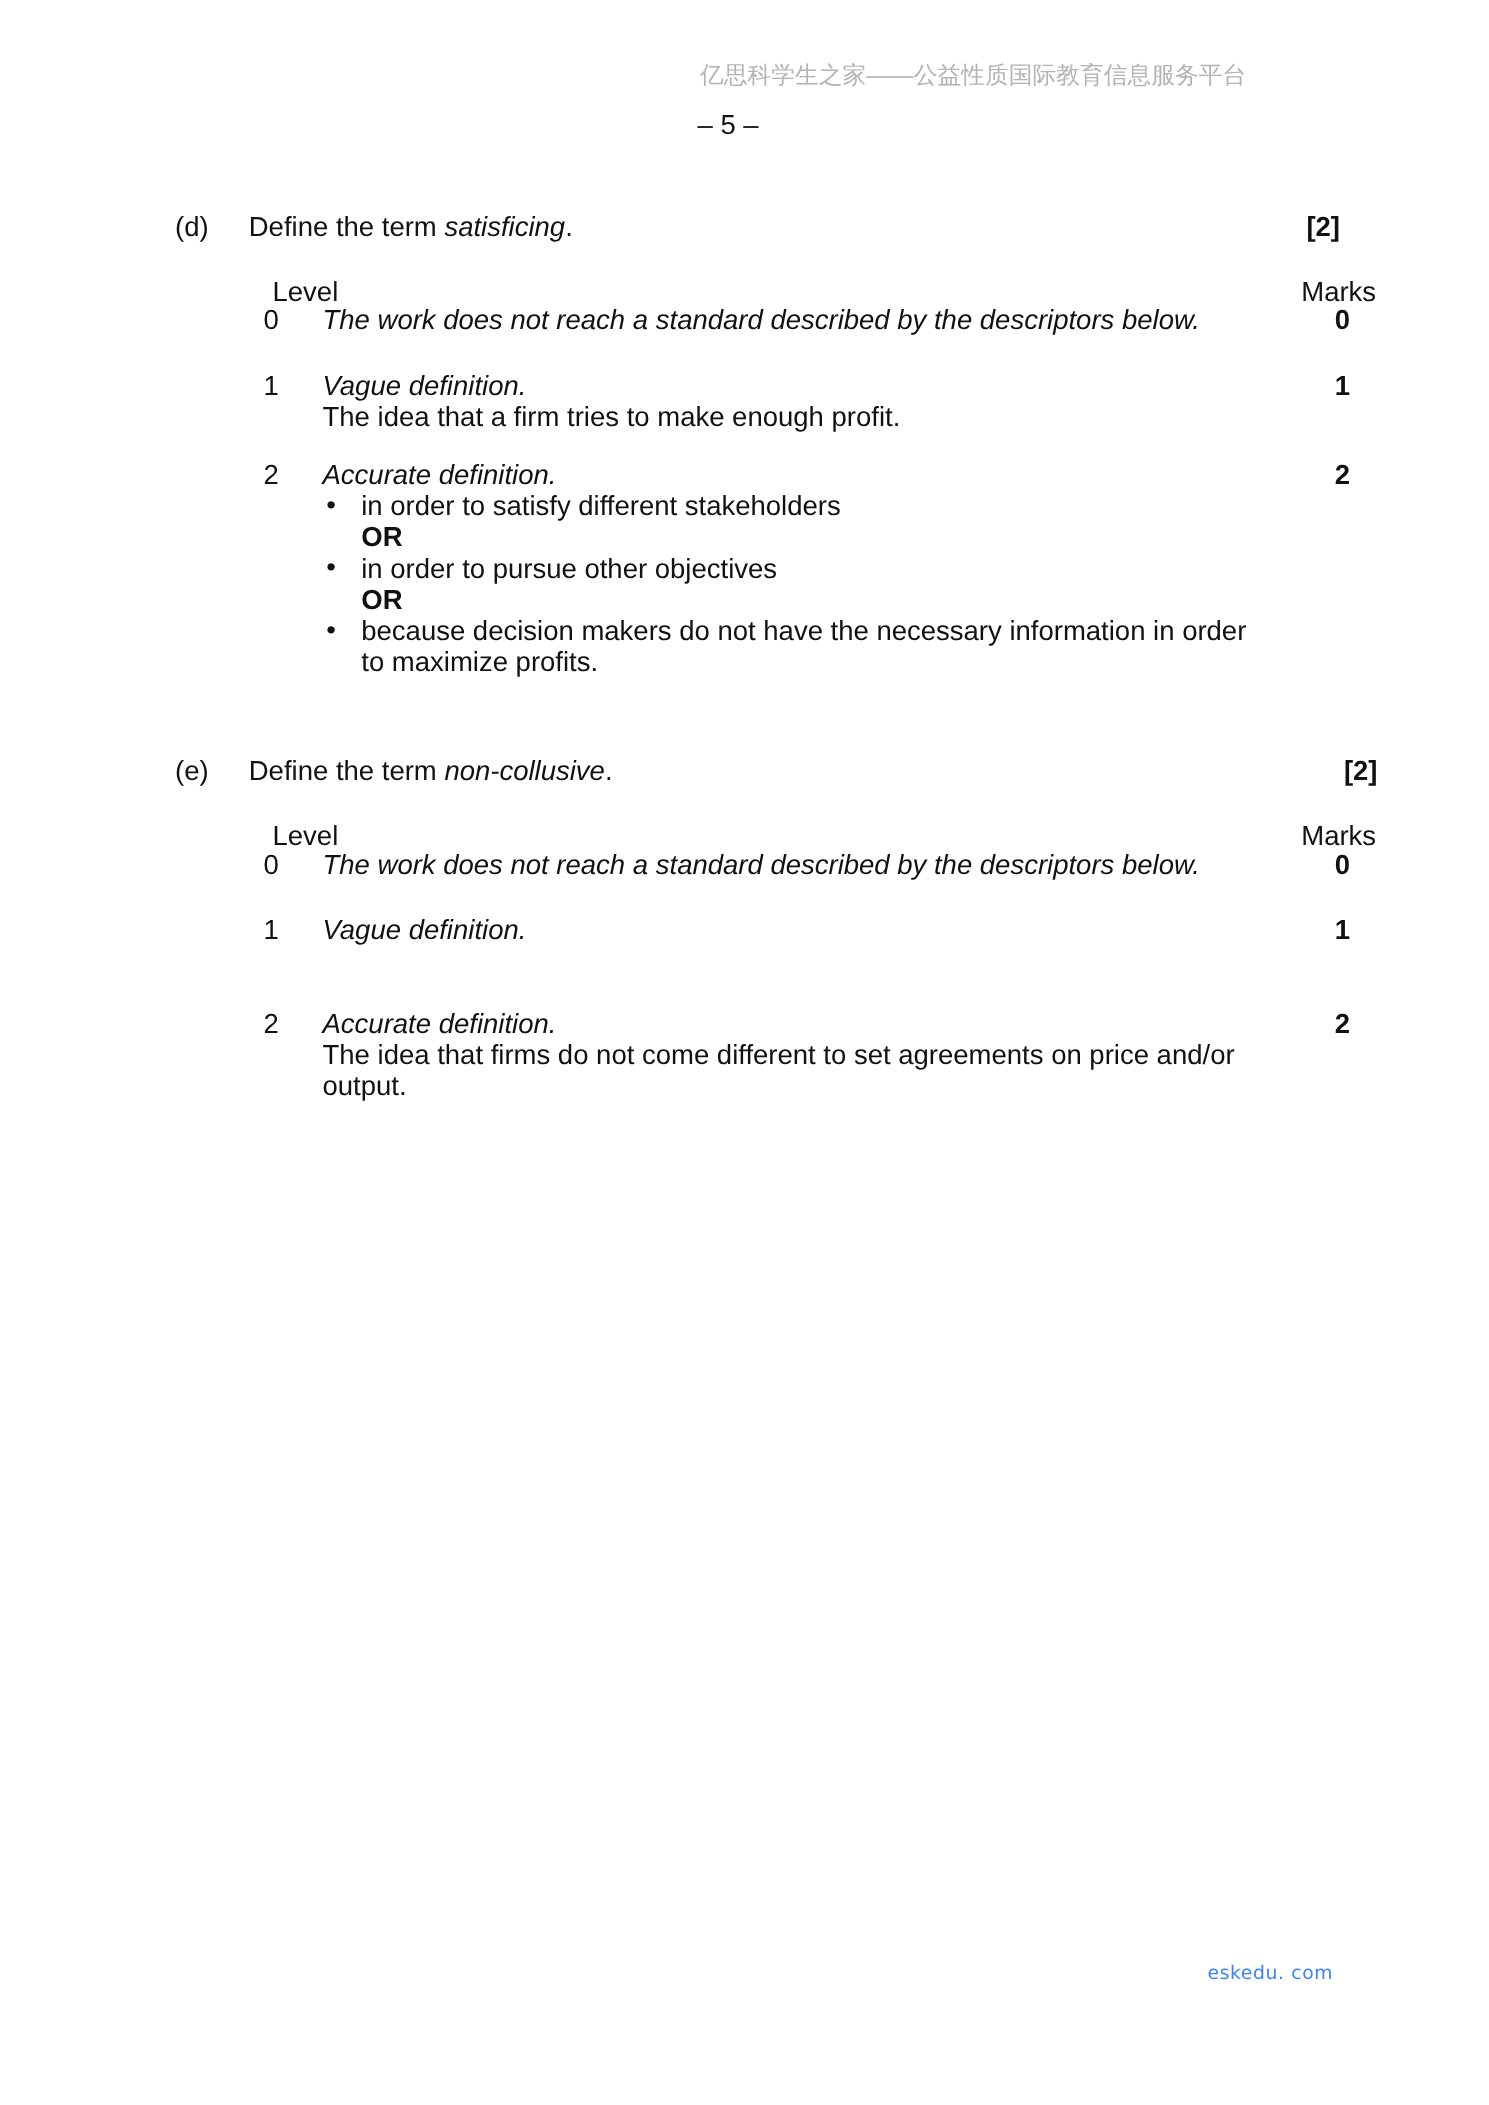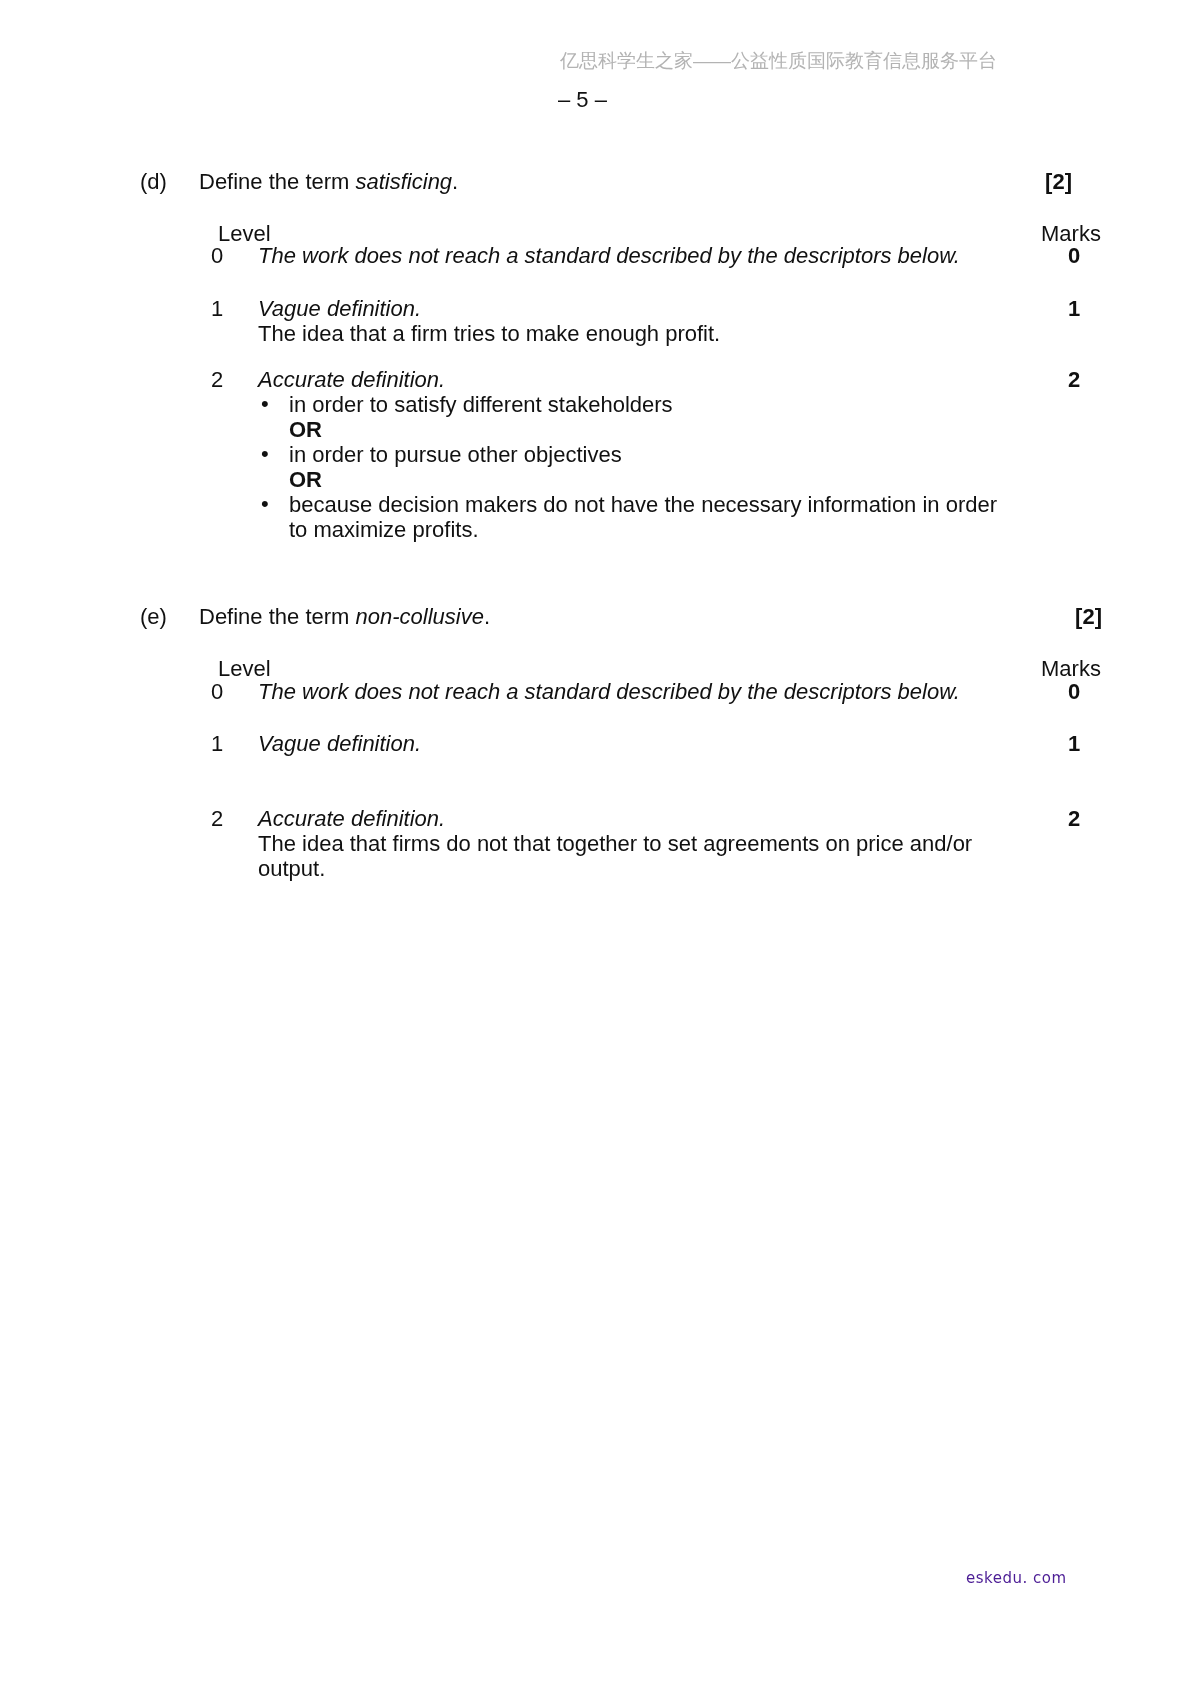--- a/index.html
+++ b/index.html
@@ -22,21 +22,21 @@
   .watermark-top {
     top: 51px; right: 194px;
     font-size: 19px; line-height: 20px;
     color: #b3b3b3;
   }
   .page-number { top: 87px; left: 558px; }
   .doc-code   { top: 87px; right: 86px; }
   .footer-mark {
     top: 1569px; left: 966px;
     font-size: 15px; line-height: 19px;
-    color: #4c1d95;
+    color: #3b82f6;
     font-family: "DejaVu Sans", sans-serif;
     letter-spacing: 0.5px;
   }
 
   
   .sec-head { left: 0; width: 1191px; }
   .sec-label  { position: absolute; left: 140px; top: 0; }
   .sec-prompt { position: absolute; left: 199px; top: 0; }
   .sec-total  { position: absolute; top: 0; font-weight: 700; }
 
@@ -145,21 +145,21 @@
       <div class="desc">
         <div class="it">Vague definition.</div>
       </div>
       <span class="mark-val">1</span>
     </div>
 
     <div class="abs mrow" style="top:806px">
       <span class="lvl">2</span>
       <div class="desc">
         <div class="it">Accurate definition.</div>
-        <div>The idea that firms do not that together to set agreements on price and/or</div>
+        <div>The idea that firms do not come different to set agreements on price and/or</div>
         <div>output.</div>
       </div>
       <span class="mark-val">2</span>
     </div>
   </div>
 
   <div class="abs footer-mark">eskedu. com</div>
 
 </div>
 

